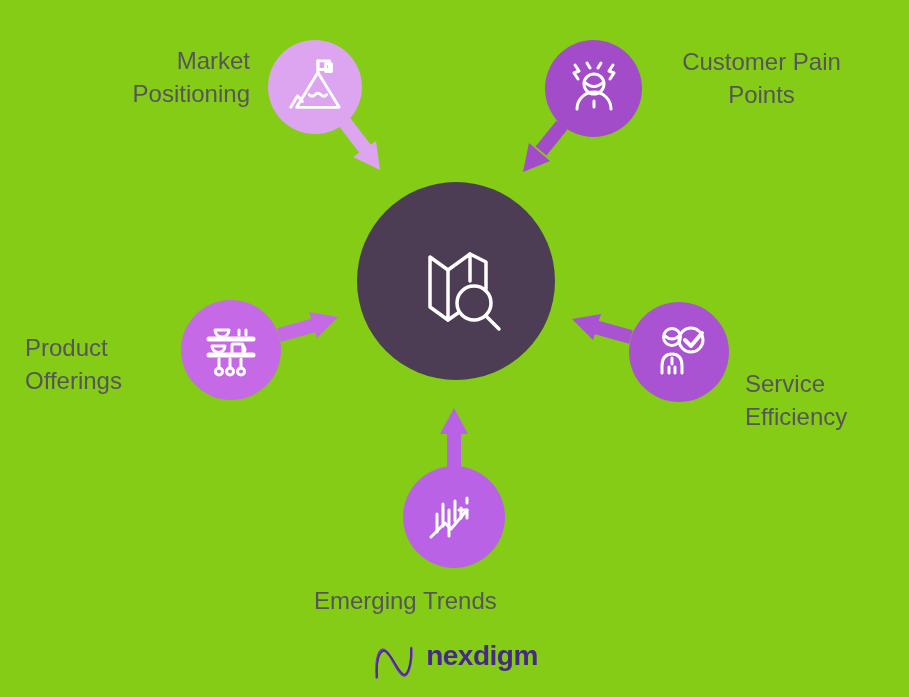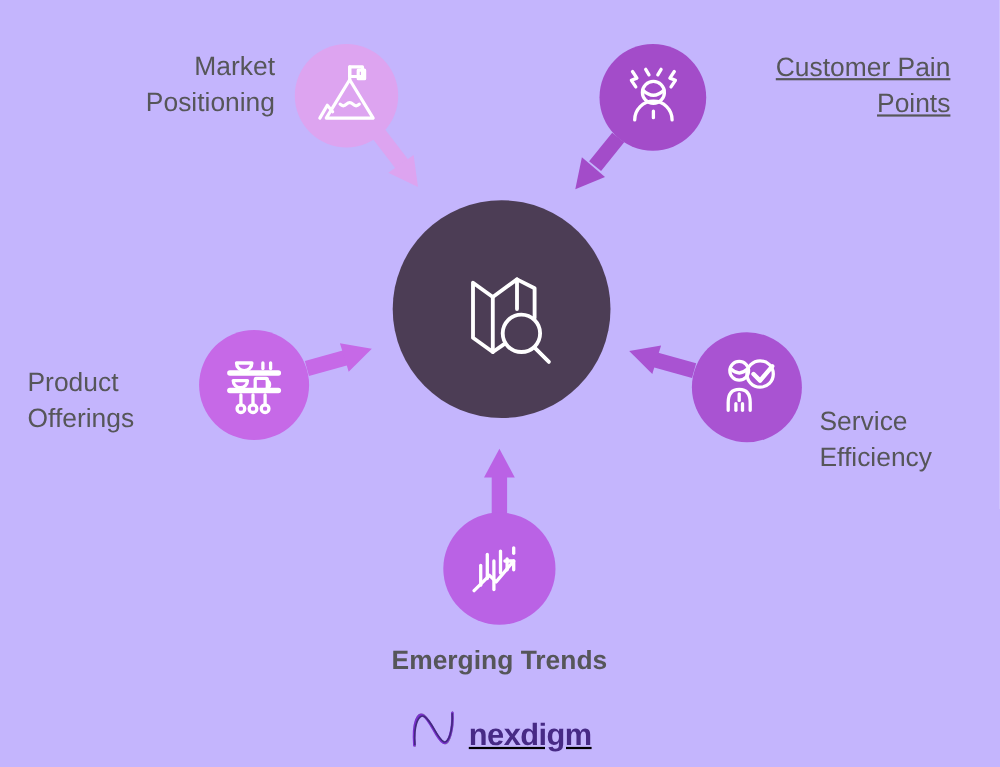--- a/index.html
+++ b/index.html
@@ -1,19 +1,19 @@
 <!DOCTYPE html>
 <html><head>
 <meta charset="utf-8">
 <style>
   html, body { margin: 0; padding: 0; background: #ffffff; }
   .canvas {
     position: relative;
     width: 909px; height: 697px;
-    background: #c4b5fd;
+    background: #84cc16;
     font-family: "Liberation Sans", sans-serif;
     overflow: hidden;
   }
   .arrows {
     position: absolute; left: 0; top: 0;
     width: 909px; height: 697px;
     pointer-events: none;
   }
   .circle {
     position: absolute; border-radius: 50%;
@@ -23,27 +23,27 @@
   .n-market   { left: 268px; top: 40px;  width: 94px;  height: 94px;  background: #dda4f0; }
   .n-customer { left: 545px; top: 40px;  width: 97px;  height: 97px;  background: #a34cc9; }
   .n-product  { left: 181px; top: 300px; width: 100px; height: 100px; background: #c669e7; }
   .n-service  { left: 629px; top: 302px; width: 100px; height: 100px; background: #a953d2; }
   .n-trends   { left: 403px; top: 466px; width: 102px; height: 102px; background: #ba62e5; }
   .node-label {
     position: absolute;
     font-size: 24px; line-height: 33px; color: #565659;
   }
   .l-market   { left: 70px;  top: 44px;  width: 180px; text-align: right; }
-  .l-customer { left: 659px; top: 45px;  width: 205px; text-align: right; text-decoration: underline; }
+  .l-customer { left: 659px; top: 45px;  width: 205px; text-align: center; }
   .l-product  { left: 25px;  top: 331px; width: 130px; text-align: left; }
   .l-service  { left: 745px; top: 333px; width: 160px; text-align: left; margin-top: 34px; }
-  .l-trends   { left: 314px; top: 584px; width: 280px; text-align: center; font-weight: bold; }
+  .l-trends   { left: 314px; top: 584px; width: 280px; text-align: left; }
   .logo {
     position: absolute; left: 0; right: 0; top: 640px;
-    display: flex; justify-content: center; align-items: flex-end; gap: 9px; text-decoration: underline;
+    display: flex; justify-content: center; align-items: flex-start; gap: 9px;
   }
   .brand {
     font-size: 28px; font-weight: bold; color: #472a85;
     letter-spacing: -0.5px;
   }
   .icon-svg { display: block; }
 </style>
 </head>
 <body>
 

